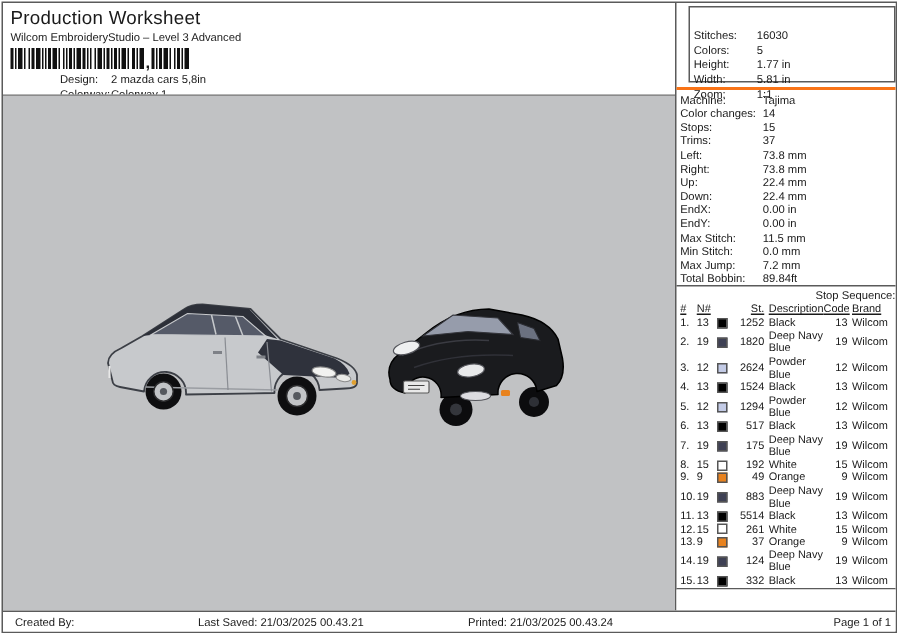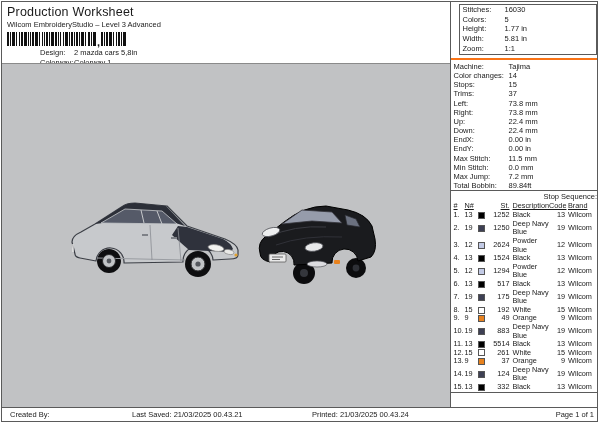--- a/index.html
+++ b/index.html
@@ -22,21 +22,21 @@
   #barcode .bc-sep { font-size:11px; font-weight:bold; align-self:flex-end; line-height:8px; padding:0 1px; }
   .doc-row { font-size:7.5px; line-height:9.5px;padding-left:33px; }
   .doc-label { display:inline-block; width:34px; }
 
   
   #preview { flex:1; background:#c1c2c4; border-top:1px solid #8a8a8a; position:relative; }
   .car { position:absolute; }
 
   
   #stats-area { height:56px; position:relative; }
-  #stats-box { position:absolute; left:8px; top:2px; right:0px; bottom:3px; border:1px solid #5a5a5a; padding:0 2px 0 3px; }
+  #stats-box { position:absolute; left:8px; top:2px; right:0px; bottom:3px; border:1px solid #5a5a5a; padding:14px 2px 0 3px; }
   .kv-row { display:flex; font-size:7.5px; }
   #stats-box .kv-row { line-height:9.7px; }
   #stats-box .kv-label { width:42px; }
   #machine-section { border-top:2px solid #f97316; padding:2px 0 0 3px; }
   #machine-section .kv-row { line-height:9.15px; }
   #machine-section .kv-label { width:55px; }
   .kv-value { flex:1; }
 
   
   #stop-section { border-top:1px solid #5a5a5a; padding:1px 0 0 3px; border-bottom:1px solid #5a5a5a; }
@@ -315,21 +315,21 @@
                 <span class="c-desc">Black</span>
                 <span class="c-code">13</span>
                 <span class="c-brand">Wilcom</span>
               </div>
               <div class="seq-row">
                 <span class="c-num">2.</span>
                 <span class="c-n">19</span>
                 <span class="c-sw">
                   <span class="sw" style="background: rgb(62, 64, 84);"></span>
                 </span>
-                <span class="c-st">1250</span>
+                <span class="c-st">1820</span>
                 <span class="c-desc">Deep Navy Blue</span>
                 <span class="c-code">19</span>
                 <span class="c-brand">Wilcom</span>
               </div>
               <div class="seq-row">
                 <span class="c-num">3.</span>
                 <span class="c-n">12</span>
                 <span class="c-sw">
                   <span class="sw" style="background: rgb(195, 203, 230);"></span>
                 </span>

